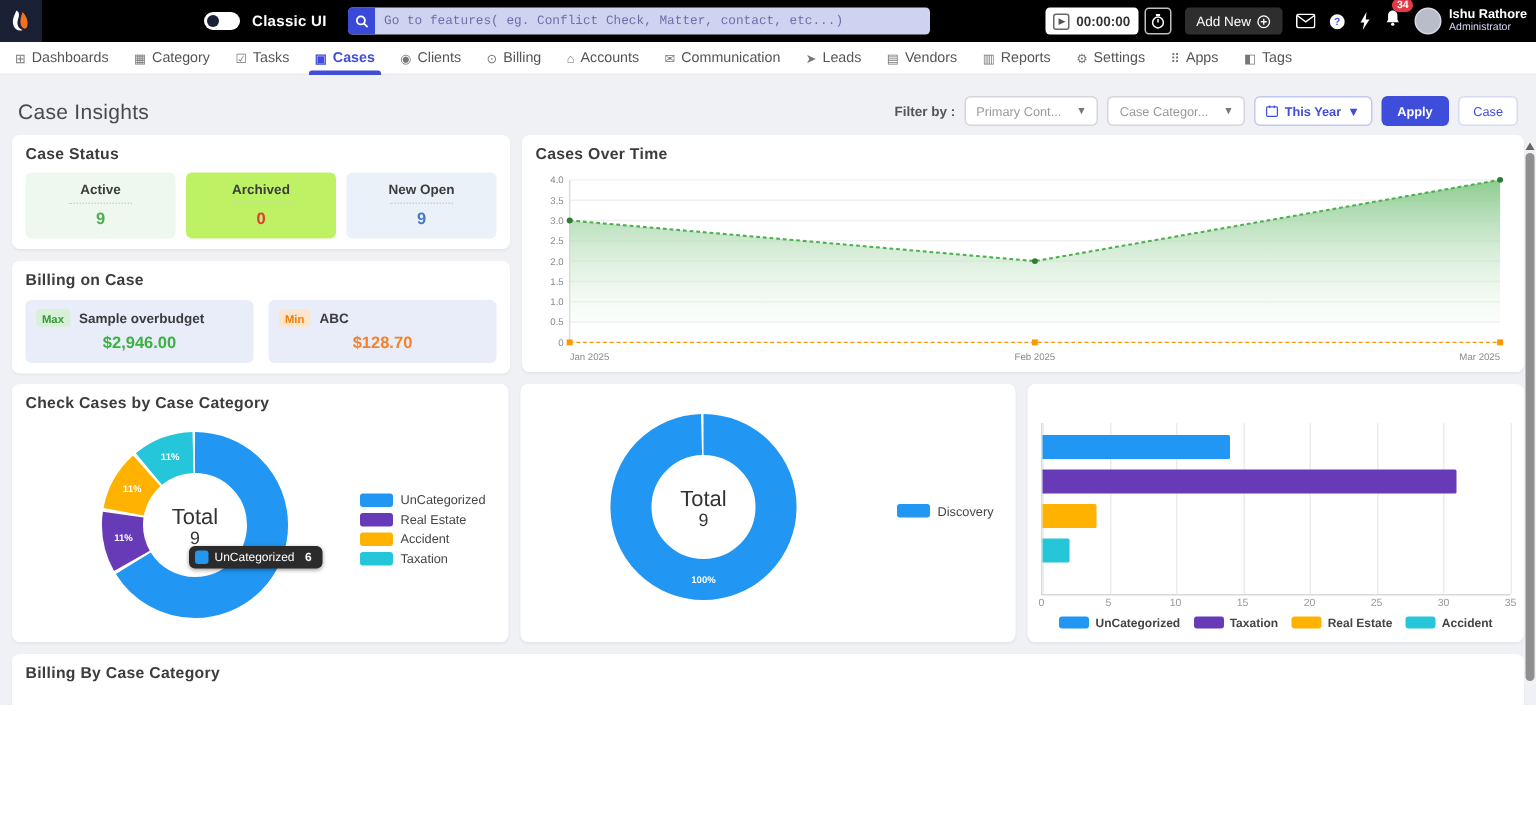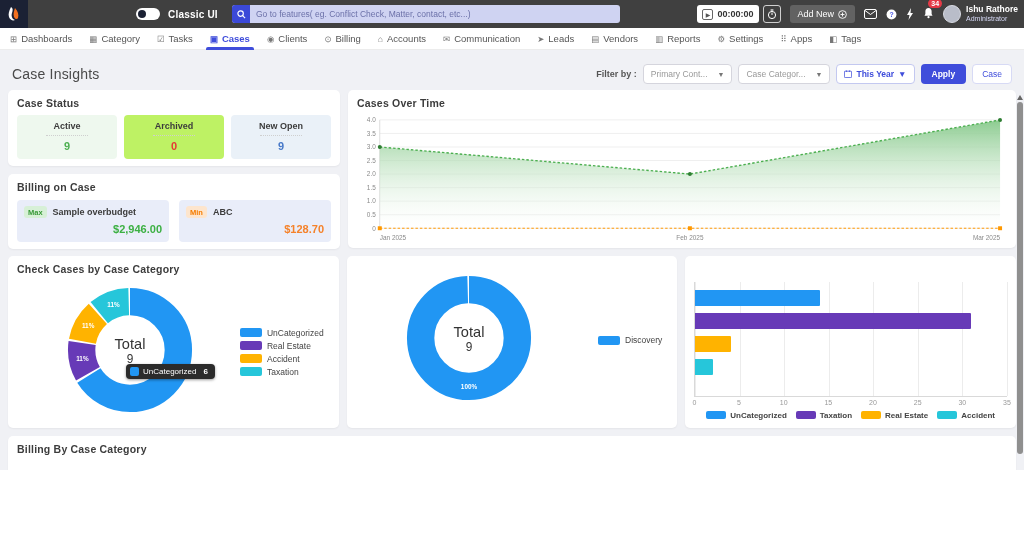--- a/index.html
+++ b/index.html
@@ -1,27 +1,27 @@
 <!DOCTYPE html>
 <html><head>
 <meta charset="utf-8">
 <style>
   * { margin:0; padding:0; box-sizing:border-box; }
   html,body { width:1024px; height:546px; background:#fff; font-family:"Liberation Sans", sans-serif; overflow:hidden; }
 
   
-  .topbar { position:absolute; top:0; left:0; width:1024px; height:28px; background:#404040; display:flex; align-items:center; }
+  .topbar { position:absolute; top:0; left:0; width:1024px; height:28px; background:#000000; display:flex; align-items:center; }
   .logo { width:28px; height:28px; background:#1b2134; display:flex; align-items:center; justify-content:center; flex:0 0 28px; }
   .toggle-wrap { display:flex; align-items:center; margin-left:108px; gap:8px; }
   .toggle { width:24px; height:12px; background:#fff; border-radius:7px; position:relative; cursor:pointer; }
   .toggle .knob { position:absolute; left:2px; top:2px; width:8px; height:8px; background:#1b2134; border-radius:50%; }
   .brand-label { color:#fff; font-size:10px; font-weight:bold; letter-spacing:.2px; }
   .search { position:absolute; left:232px; top:5px; width:388px; height:18px; background:#cfd3f2; border-radius:3px; display:flex; align-items:center; overflow:hidden; }
   .search-btn { width:18px; height:18px; background:#3b49d8; display:flex; align-items:center; justify-content:center; flex:0 0 18px; }
-  .search input { border:none; outline:none; background:transparent; font-size:8.5px; color:#555; padding:0 6px; width:100%; font-family:Liberation Sans, sans-serif;}
+  .search input { border:none; outline:none; background:transparent; font-size:8.5px; color:#555; padding:0 6px; width:100%; font-family:Liberation Mono, monospace;}
   .search input::placeholder { color:#6b70a8; }
   .top-right { position:absolute; right:6px; top:0; height:28px; display:flex; align-items:center; gap:9px; }
   .timer { display:flex; align-items:center; background:#fff; border-radius:3px; height:18px; padding:0 5px; gap:4px; }
   .timer .play { width:11px; height:11px; border:1px solid #666; border-radius:2px; display:flex; align-items:center; justify-content:center; font-size:6px; color:#555; }
   .timer .time { font-size:9px; color:#333; font-weight:bold; }
   .stopwatch-box { width:18px; height:18px; border:1px solid rgba(255,255,255,.75); border-radius:3px; display:flex; align-items:center; justify-content:center; margin-left:-5px; }
   .addnew { height:18px; background:rgba(255,255,255,.18); border:none; border-radius:3px; color:#fff; font-size:9px; padding:0 8px; display:flex; align-items:center; gap:4px; cursor:pointer; font-family:"Liberation Sans",sans-serif;}
   .ticon { color:#fff; font-size:12px; line-height:1; cursor:pointer; display:flex; align-items:center; }
   .bell-wrap { position:relative; cursor:pointer; }
   .badge { position:absolute; top:-6px; right:-8px; background:#e53946; color:#fff; font-size:7px; font-weight:bold; border-radius:7px; padding:1px 3px; }
@@ -65,21 +65,21 @@
   .stile { flex:1; border-radius:4px; padding:6px 4px 7px; text-align:center; }
   .stile .slabel { font-size:9px; font-weight:bold; color:#3c3c3c; }
   .stile .sdiv { border-top:1px dotted #cfcfcf; width:42px; margin:4px auto; }
   .stile .sval { font-size:11px; font-weight:bold; }
 
   .bill-tiles { display:flex; gap:10px; margin-top:7px; }
   .btile { flex:1; background:#e9edf9; border-radius:4px; padding:6px 7px 7px; }
   .btile .brow { display:flex; align-items:center; gap:6px; }
   .bbadge { font-size:7.5px; font-weight:bold; border-radius:3px; padding:1.5px 4px; }
   .bname { font-size:9px; font-weight:bold; color:#3c3c3c; }
-  .bamount { text-align:right; font-size:11px; font-weight:bold; margin-top:5px; }
+  .bamount { text-align:center; font-size:11px; font-weight:bold; margin-top:5px; }
 
   .ot-plot { position:absolute; left:6px; right:8px; top:24px; bottom:4px; }
 
   .row2 { height:172px; margin-top:8px; }
   .row2 .card { flex:1; }
   .donut-flex { display:flex; align-items:center; justify-content:flex-start; margin-top:2px; }
   .donut-host { margin-left:40px; }
   .pie-legend { list-style:none; margin-left:auto; margin-right:6px; display:flex; flex-direction:column; gap:3px; }
   .pie-legend li { display:flex; align-items:center; gap:5px; font-size:8.5px; color:#444; cursor:pointer; }
   .lg-sw { width:22px; height:9px; border-radius:2px; display:inline-block; }

